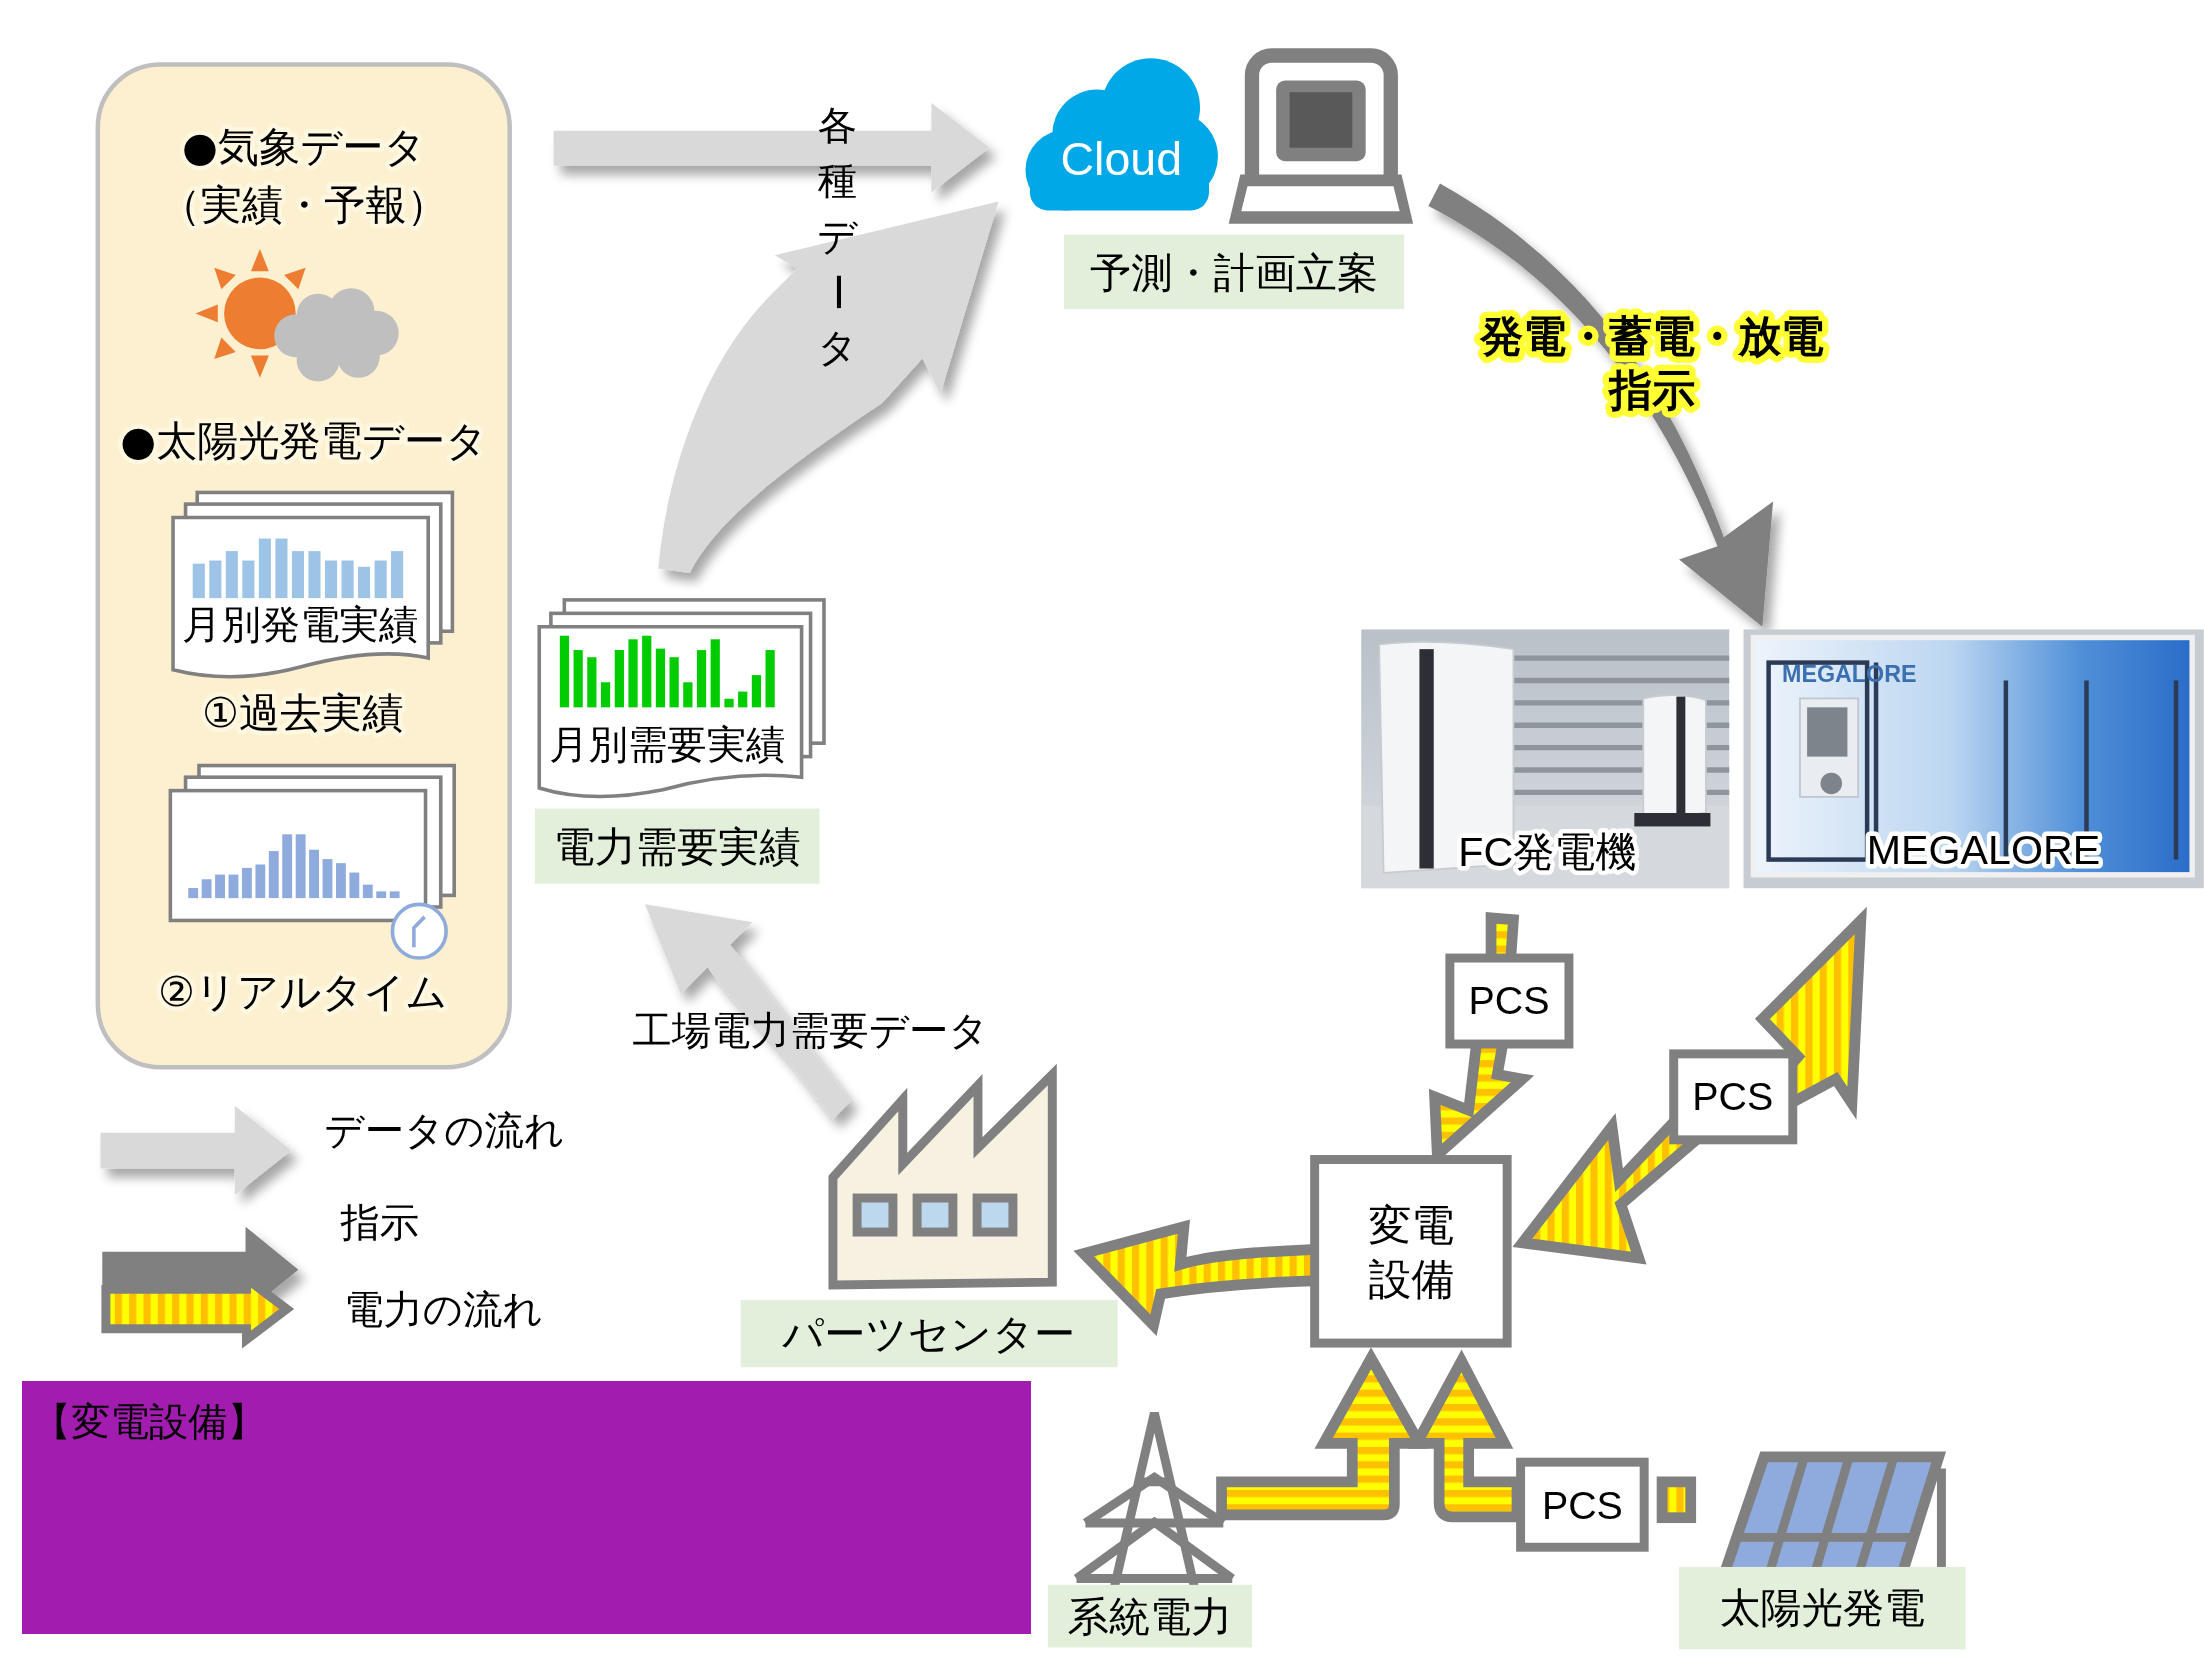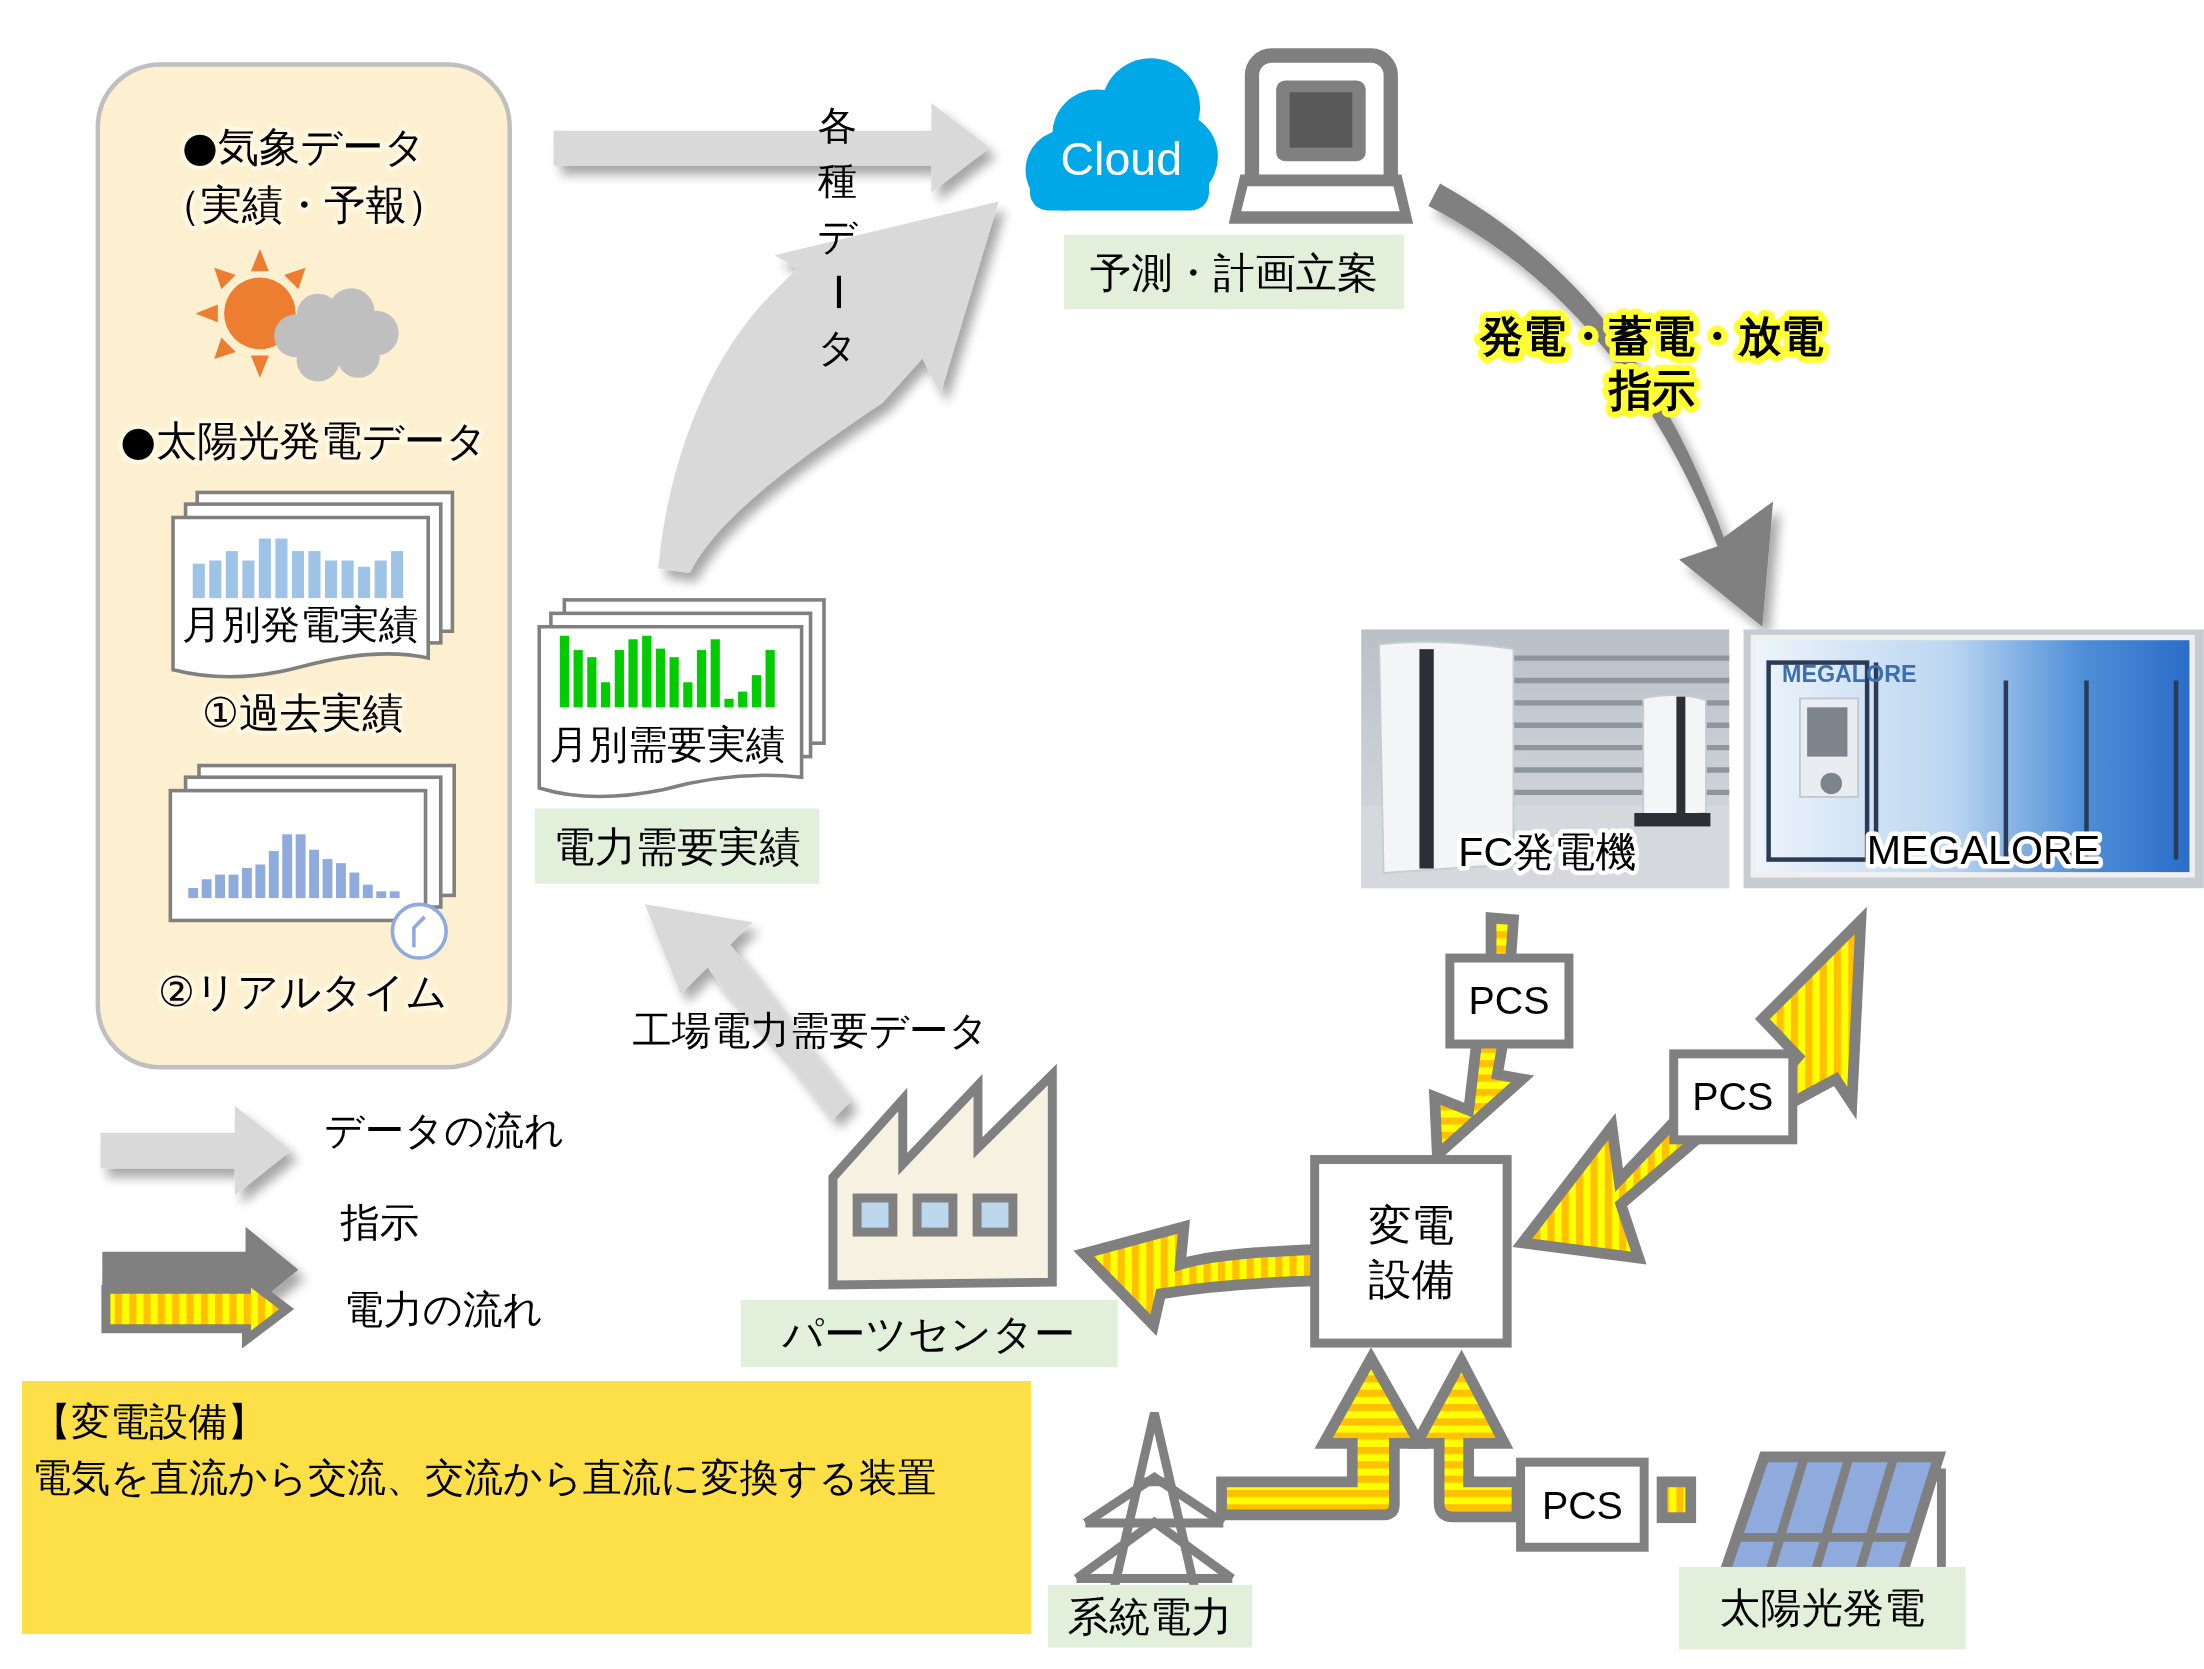--- a/index.html
+++ b/index.html
@@ -3,21 +3,21 @@
 <meta charset="utf-8">
 <style>
   html, body { margin:0; padding:0; background:#ffffff; }
   body { width:2204px; height:1669px; position:relative; overflow:hidden;
          font-family:"DejaVu Sans", "Liberation Sans", sans-serif; color:#000; }
   svg { position:absolute; left:0; top:0; }
   .t { font-family:"DejaVu Sans", "Liberation Sans", sans-serif; fill:#000; }
   .glow { paint-order:stroke; stroke:#fff7e0; stroke-width:10px; stroke-linejoin:round; }
   .yglow { paint-order:stroke; stroke:#ffff33; stroke-width:14px; stroke-linejoin:round; font-weight:bold; }
   .note { position:absolute; left:21.5px; top:1381px; width:1009px; height:253px;
-          background:#fde047; box-sizing:border-box; padding:12.5px 10.7px; }
+          background:#a21caf; box-sizing:border-box; padding:12.5px 10.7px; }
   .note div { font-size:39px; line-height:56px; white-space:nowrap; font-family:"DejaVu Sans", "Liberation Sans", sans-serif; }
 </style>
 </head>
 <body>
 
 <svg width="2204" height="1669" viewBox="0 0 2461 1864">
   <defs>
     <pattern id="stripeV" width="16" height="16" patternUnits="userSpaceOnUse">
       <rect width="16" height="16" fill="#ffff00"></rect>
       <rect width="8" height="16" fill="#ffc000"></rect>
@@ -324,15 +324,14 @@
     </g>
     <g>
       <polygon fill="url(#stripeV)" stroke="#808080" stroke-width="10" points="118,1440 275,1440 275,1428 320,1462 275,1496 275,1484 118,1484"></polygon>
       <text class="t" x="384" y="1478" font-size="44">電力の流れ</text>
     </g>
   </g>
 </svg>
 
 <div class="note">
   <div>【変電設備】</div>
-  <div>電気を直流から交流、交流から直流に変換する装置</div>
 </div>
 
 
 </body></html>

